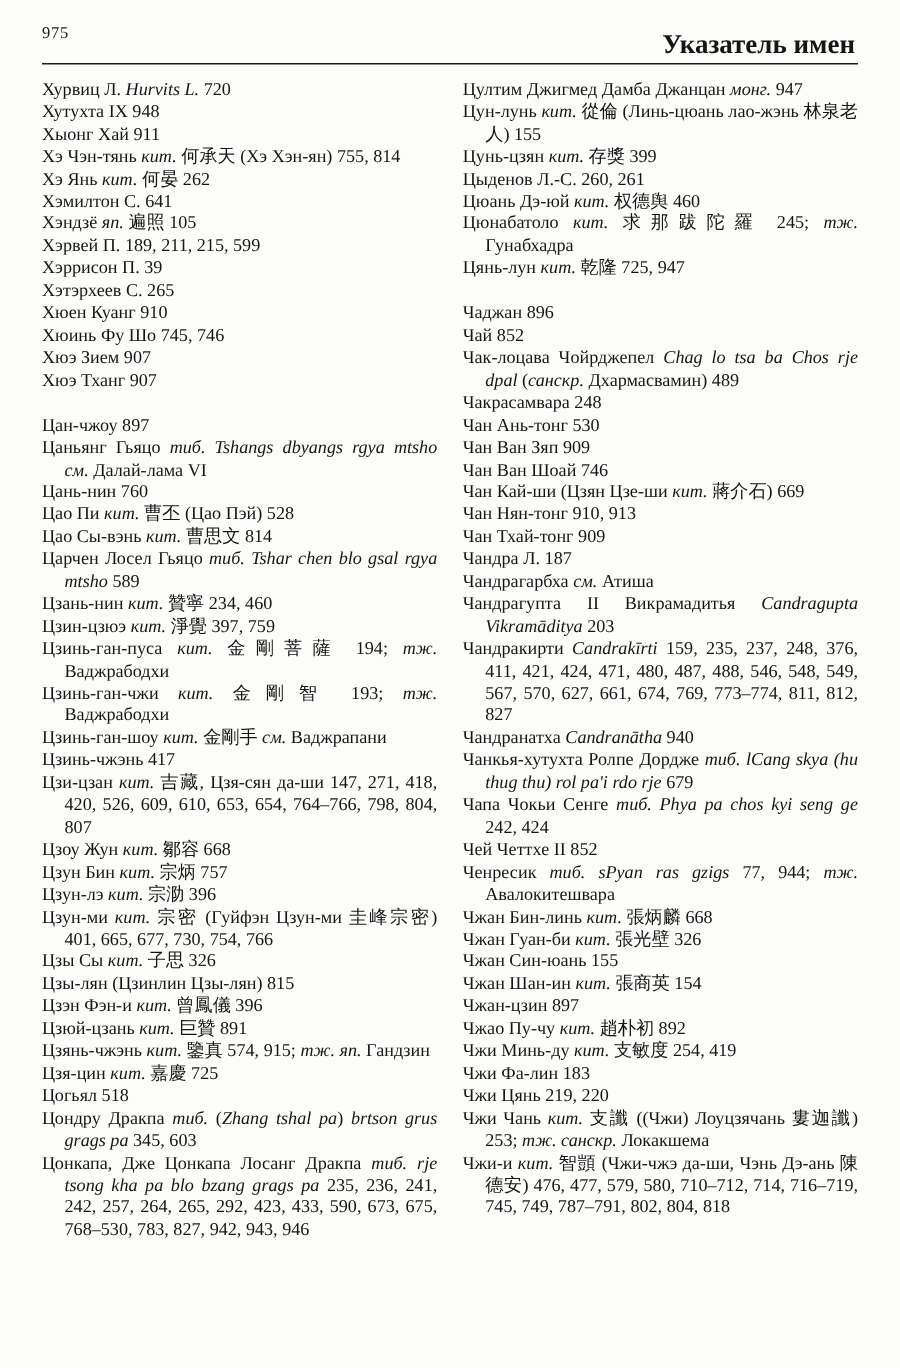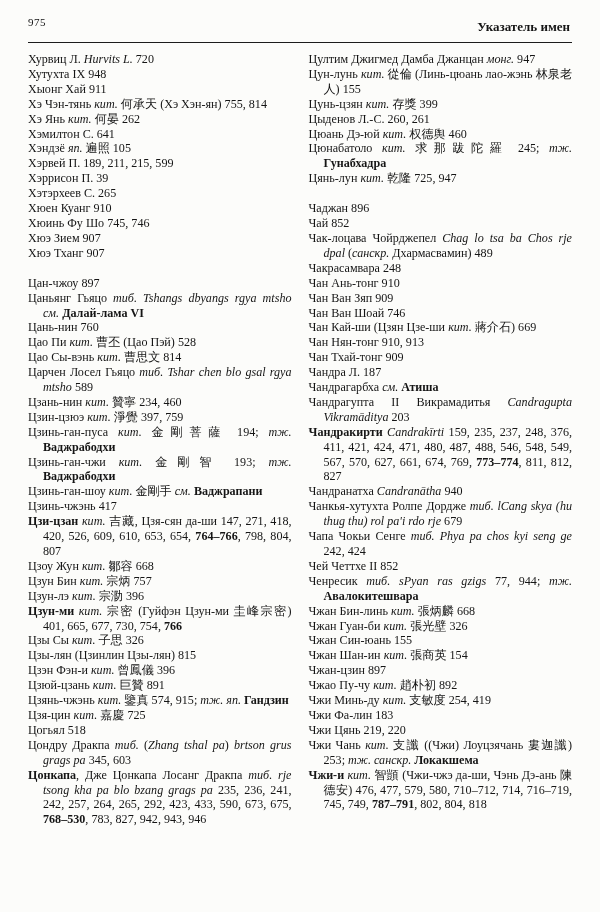--- a/index.html
+++ b/index.html
@@ -12,34 +12,34 @@
     overflow: hidden;
   }
   .page { padding: 16px 28px 0 28px; }
   .hdr { position: relative; height: 22px; }
   .pagenum {
     position: absolute; left: 0; right: 0; top: 0;
     text-align: left; font-size: 11px; letter-spacing: .5px;
   }
   .running-title {
     position: absolute; right: 2px; top: 3px;
-    font-weight: bold; font-size: 13px;
+    font-weight: bold; font-size: 18px;
   }
   .rule { border-top: 1.4px solid #1c1c1c; margin: 4px 0 9px 0; }
   .columns { display: grid; grid-template-columns: 1fr 1fr; column-gap: 17px; }
   .entry {
     font-size: 12.1px;
     line-height: 14.9px;
     text-align: justify;
     padding-left: 15px;
     text-indent: -15px;
   }
   .entry.gap { margin-top: 15px; }
   .it { font-style: italic; }
-  .bd { font-weight: bold; }
+  .bd { font-weight: normal; }
 </style>
 </head>
 <body>
 
 <div class="page">
   <div class="hdr">
     <span class="pagenum">975</span>
     <span class="running-title">Указатель имен</span>
   </div>
   <div class="rule"></div>
@@ -91,21 +91,21 @@
         <p class="entry"><span>Цун-лунь </span><span class="it">кит.</span><span> 從倫 (Линь-цюань лао-жэнь 林泉老人) 155</span></p>
         <p class="entry"><span>Цунь-цзян </span><span class="it">кит.</span><span> 存獎 399</span></p>
         <p class="entry"><span>Цыденов Л.-С. 260, 261</span></p>
         <p class="entry"><span>Цюань Дэ-юй </span><span class="it">кит.</span><span> 权德舆 460</span></p>
         <p class="entry"><span>Цюнабатоло </span><span class="it">кит.</span><span> 求那跋陀羅 245; </span><span class="it">тж.</span><span> </span><span class="bd">Гунабхадра</span></p>
         <p class="entry"><span>Цянь-лун </span><span class="it">кит.</span><span> 乾隆 725, 947</span></p>
         <p class="entry gap"><span>Чаджан 896</span></p>
         <p class="entry"><span>Чай 852</span></p>
         <p class="entry"><span>Чак-лоцава Чойрджепел </span><span class="it">Chag lo tsa ba Chos rje dpal</span><span> (</span><span class="it">санскр.</span><span> Дхармасвамин) 489</span></p>
         <p class="entry"><span>Чакрасамвара 248</span></p>
-        <p class="entry"><span>Чан Ань-тонг 910</span></p>
+        <p class="entry"><span>Чан Ань-тонг 530</span></p>
         <p class="entry"><span>Чан Ван Зяп 909</span></p>
         <p class="entry"><span>Чан Ван Шоай 746</span></p>
         <p class="entry"><span>Чан Кай-ши (Цзян Цзе-ши </span><span class="it">кит.</span><span> 蔣介石) 669</span></p>
         <p class="entry"><span>Чан Нян-тонг 910, 913</span></p>
         <p class="entry"><span>Чан Тхай-тонг 909</span></p>
         <p class="entry"><span>Чандра Л. 187</span></p>
         <p class="entry"><span>Чандрагарбха </span><span class="it">см.</span><span> </span><span class="bd">Атиша</span></p>
         <p class="entry"><span>Чандрагупта II Викрамадитья </span><span class="it">Candragupta Vikramāditya</span><span> 203</span></p>
         <p class="entry"><span class="bd">Чандракирти</span><span> </span><span class="it">Candrakīrti</span><span> 159, 235, 237, 248, 376, 411, 421, 424, 471, 480, 487, 488, 546, 548, 549, 567, 570, 627, 661, 674, 769, </span><span class="bd">773–774</span><span>, 811, 812, 827</span></p>
         <p class="entry"><span>Чандранатха </span><span class="it">Candranātha</span><span> 940</span></p>

